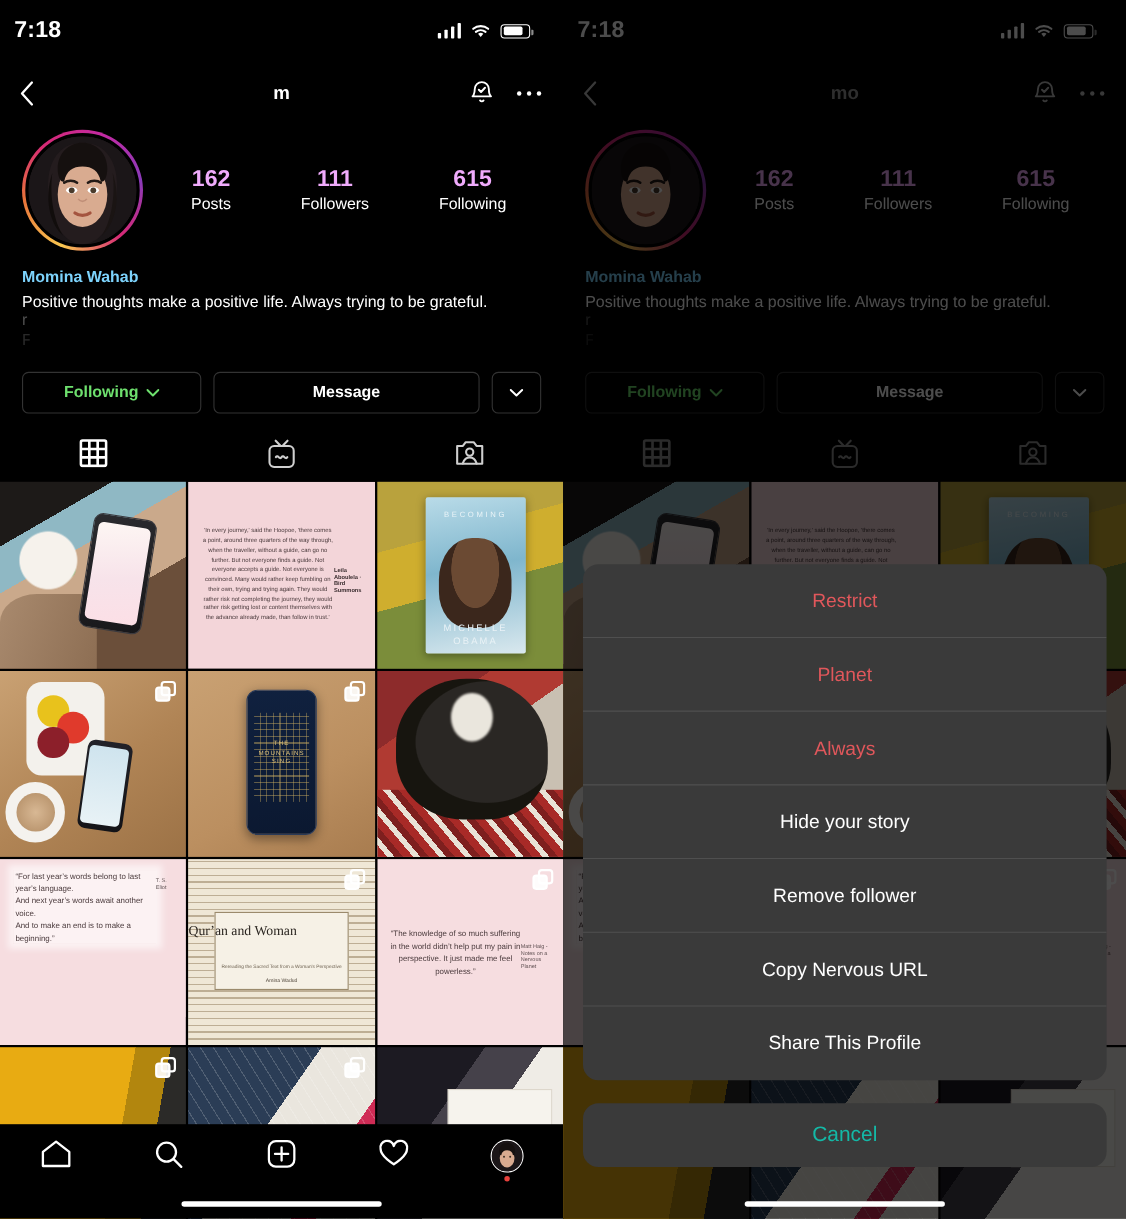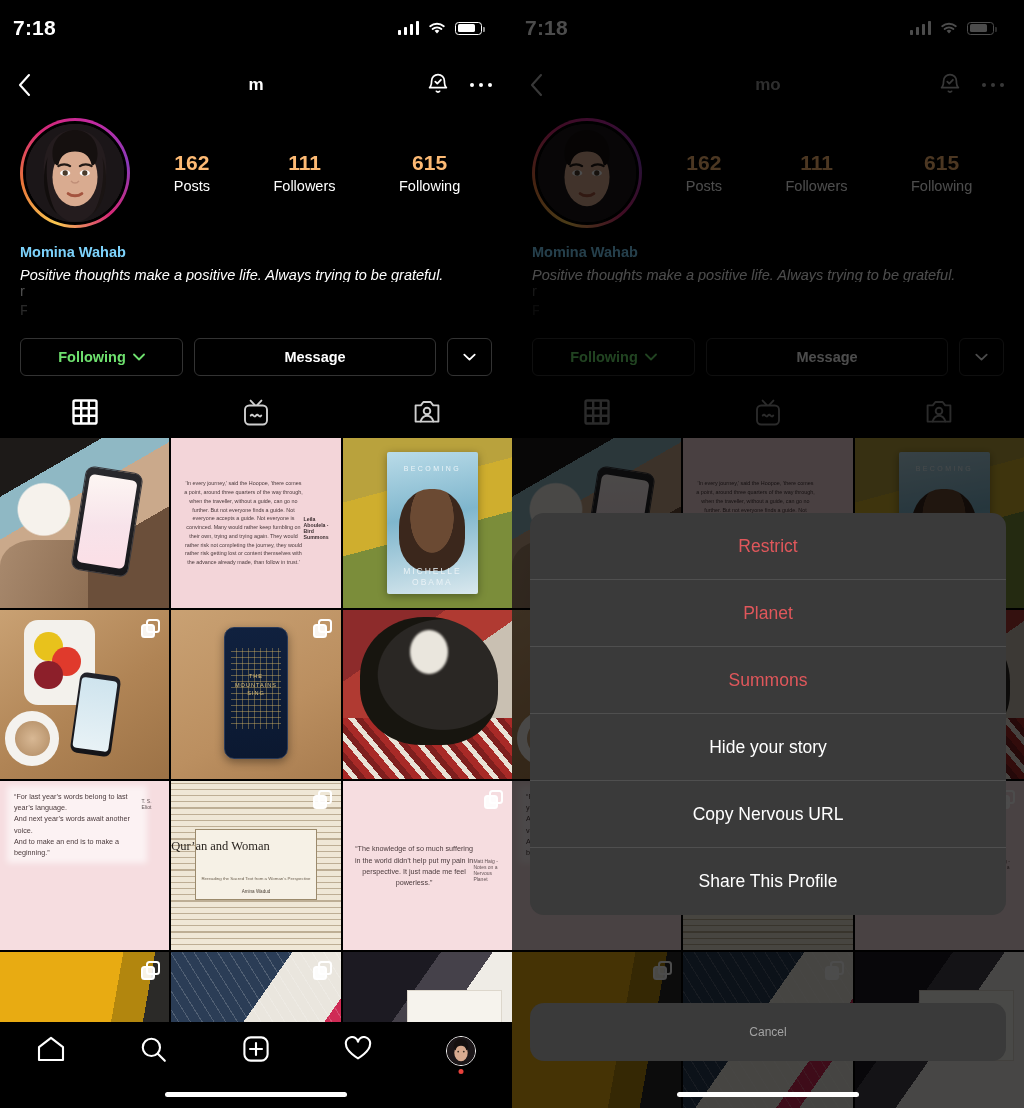--- a/index.html
+++ b/index.html
@@ -33,27 +33,27 @@
 
   
   .prof-top { display:flex; align-items:center; padding:4px 20px 0 20px; }
   .avatar-ring { width:110px; height:110px; border-radius:50%; padding:3px;
       background:conic-gradient(from 200deg,#f9c750,#e8743a,#d62976,#c32aa3,#8a3ab9,#d62976,#f9c750); }
   .avatar-in { width:100%; height:100%; border-radius:50%; border:3px solid #000; overflow:hidden;
                background:#241c1f; position:relative; }
   .face { position:absolute; inset:0; }
   .stats { flex:1; display:flex; justify-content:space-around; padding-left:12px; }
   .stat { text-align:center; }
-  .stat-num { color:#fdba74; font-size:21px; font-weight:700; line-height:1.28; }
+  .stat-num { color:#f0abfc; font-size:21px; font-weight:700; line-height:1.28; }
   .stat-lab { color:#fff; font-size:14.5px; line-height:1.3; }
 
   .bio { padding:14px 20px 0 20px; }
   .bio-name { color:#7dd3fc; font-size:14.5px; font-weight:700; line-height:1.5; }
   .bio-text { color:#fff; font-size:14.5px; line-height:1.55; }
-  .bio-clip { height:18px; overflow:hidden;font-style:italic; }
+  .bio-clip { height:18px; overflow:hidden; }
   .bio-fade1 { color:#fff; font-size:14.5px; opacity:.30; line-height:1.3;
                width:8px; overflow:hidden; white-space:nowrap; }
   .bio-fade2 { color:#fff; font-size:14.5px; opacity:.16; line-height:1.3;
                width:7px; overflow:hidden; white-space:nowrap; }
 
   
   .actions { display:flex; gap:11px; padding:19px 20px 0 20px; }
   .btn { height:38px; border:1px solid #333; border-radius:6px; display:flex;
          align-items:center; justify-content:center; gap:7px; color:#fff;
          font-size:14.5px; font-weight:600; background:#000; }
@@ -178,21 +178,21 @@
   
   .dim { position:absolute; inset:0; background:rgba(0,0,0,.70); }
   .sheet { position:absolute; left:18px; right:18px; top:513px; background:#3a3a3a;
            border-radius:14px; overflow:hidden; }
   .sheet-item { height:67px; display:flex; align-items:center; justify-content:center;
                 color:#fff; font-size:17.5px; border-bottom:.5px solid rgba(255,255,255,.11); }
   .sheet-item:last-child { border-bottom:none; }
   .sheet-item.danger { color:#e0575b; }
   .cancel { position:absolute; left:18px; right:18px; top:1003px; height:58px; background:#3a3a3a;
             border-radius:14px; display:flex; align-items:center; justify-content:center;
-            color:#a3a3a3; font-size:12px; }
+            color:#14b8a6; font-size:19px; }
 </style>
 </head>
 <body>
 
 <div class="screens">
 
   <div class="panel" id="left-panel">
 
     <div class="statusbar">
       <div class="sb-time">7:18</div>
@@ -681,22 +681,23 @@
       <div class="cell p-lastrow">
           <div class="note"></div>
         </div>
     </div>
 
     <div class="dim"></div>
 
     <div class="sheet">
       <div class="sheet-item danger">Restrict</div>
       <div class="sheet-item danger">Planet</div>
-      <div class="sheet-item danger">Summons</div>
+      <div class="sheet-item danger">Always</div>
       <div class="sheet-item">Hide your story</div>
+      <div class="sheet-item">Remove follower</div>
       <div class="sheet-item">Copy Nervous URL</div>
       <div class="sheet-item">Share This Profile</div>
     </div>
 
     <div class="cancel">Cancel</div>
     <div class="home-ind"></div>
   </div>
 </div>
 
 </body></html>

